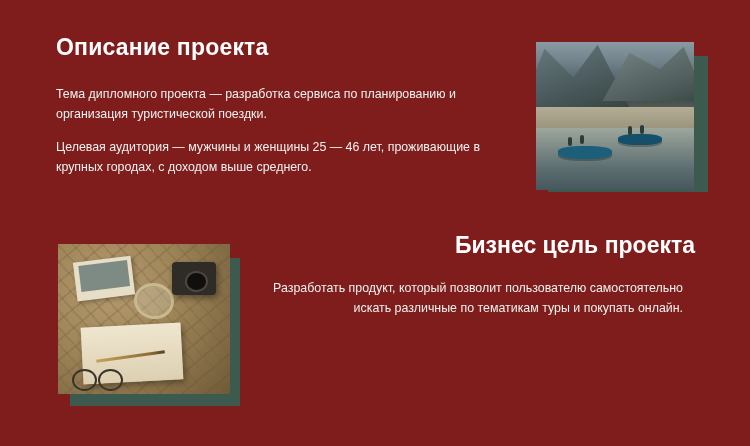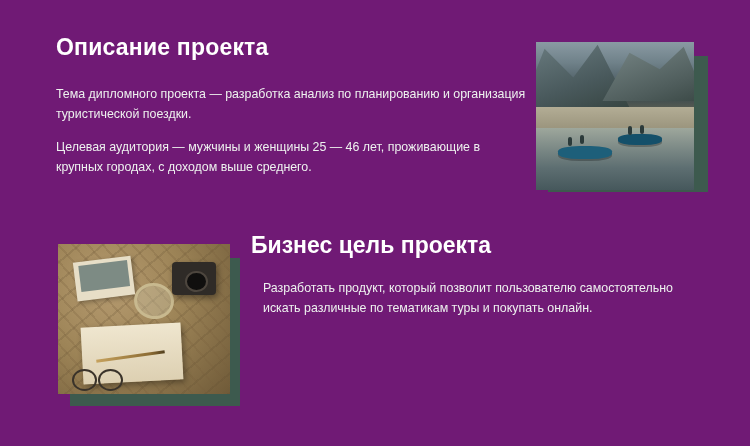--- a/index.html
+++ b/index.html
@@ -10,21 +10,21 @@
     width: 750px;
     height: 446px;
     background: #2e4a3f;
     font-family: "Liberation Sans", sans-serif;
     overflow: hidden;
   }
   .slide {
     position: relative;
     width: 750px;
     height: 446px;
-    background: #701a75;
+    background: #7f1d1d;
     box-sizing: border-box;
   }
 
   
   .section-one {
     position: absolute;
     left: 56px;
     top: 34px;
     width: 470px;
   }
@@ -250,20 +250,21 @@
   }
   .desk-glasses:before { left: 0; }
   .desk-glasses:after { right: 0; }
 
   
   .section-two {
     position: absolute;
     right: 55px;
     top: 232px;
     width: 444px;
+    text-align: right;
   }
   .title-two {
     font-size: 23px;
     font-weight: bold;
     color: #ffffff;
     margin: 0 0 18px 0;
     line-height: 1.2;
   }
   .para-two {
     font-size: 12.4px;
@@ -272,21 +273,21 @@
     margin: 12px;
   }
 </style>
 </head>
 <body>
 
 <div class="slide">
 
   <div class="section-one">
     <h1 class="title-one">Описание проекта</h1>
-    <p class="para">Тема дипломного проекта — разработка анализ по планированию и  организация туристической поездки.</p>
+    <p class="para">Тема дипломного проекта — разработка сервиса по планированию и  организация туристической поездки.</p>
     <p class="para">Целевая аудитория — мужчины и женщины 25 — 46 лет, проживающие в крупных городах, с доходом выше среднего.</p>
   </div>
 
   <div class="photo-shadow photo-raft-shadow"></div>
   <div class="photo photo-raft">
     <div class="inner">
       <div class="raft-bg"></div>
       <div class="raft-mountain"></div>
       <div class="raft-mountain two"></div>
       <div class="raft-shore"></div>

